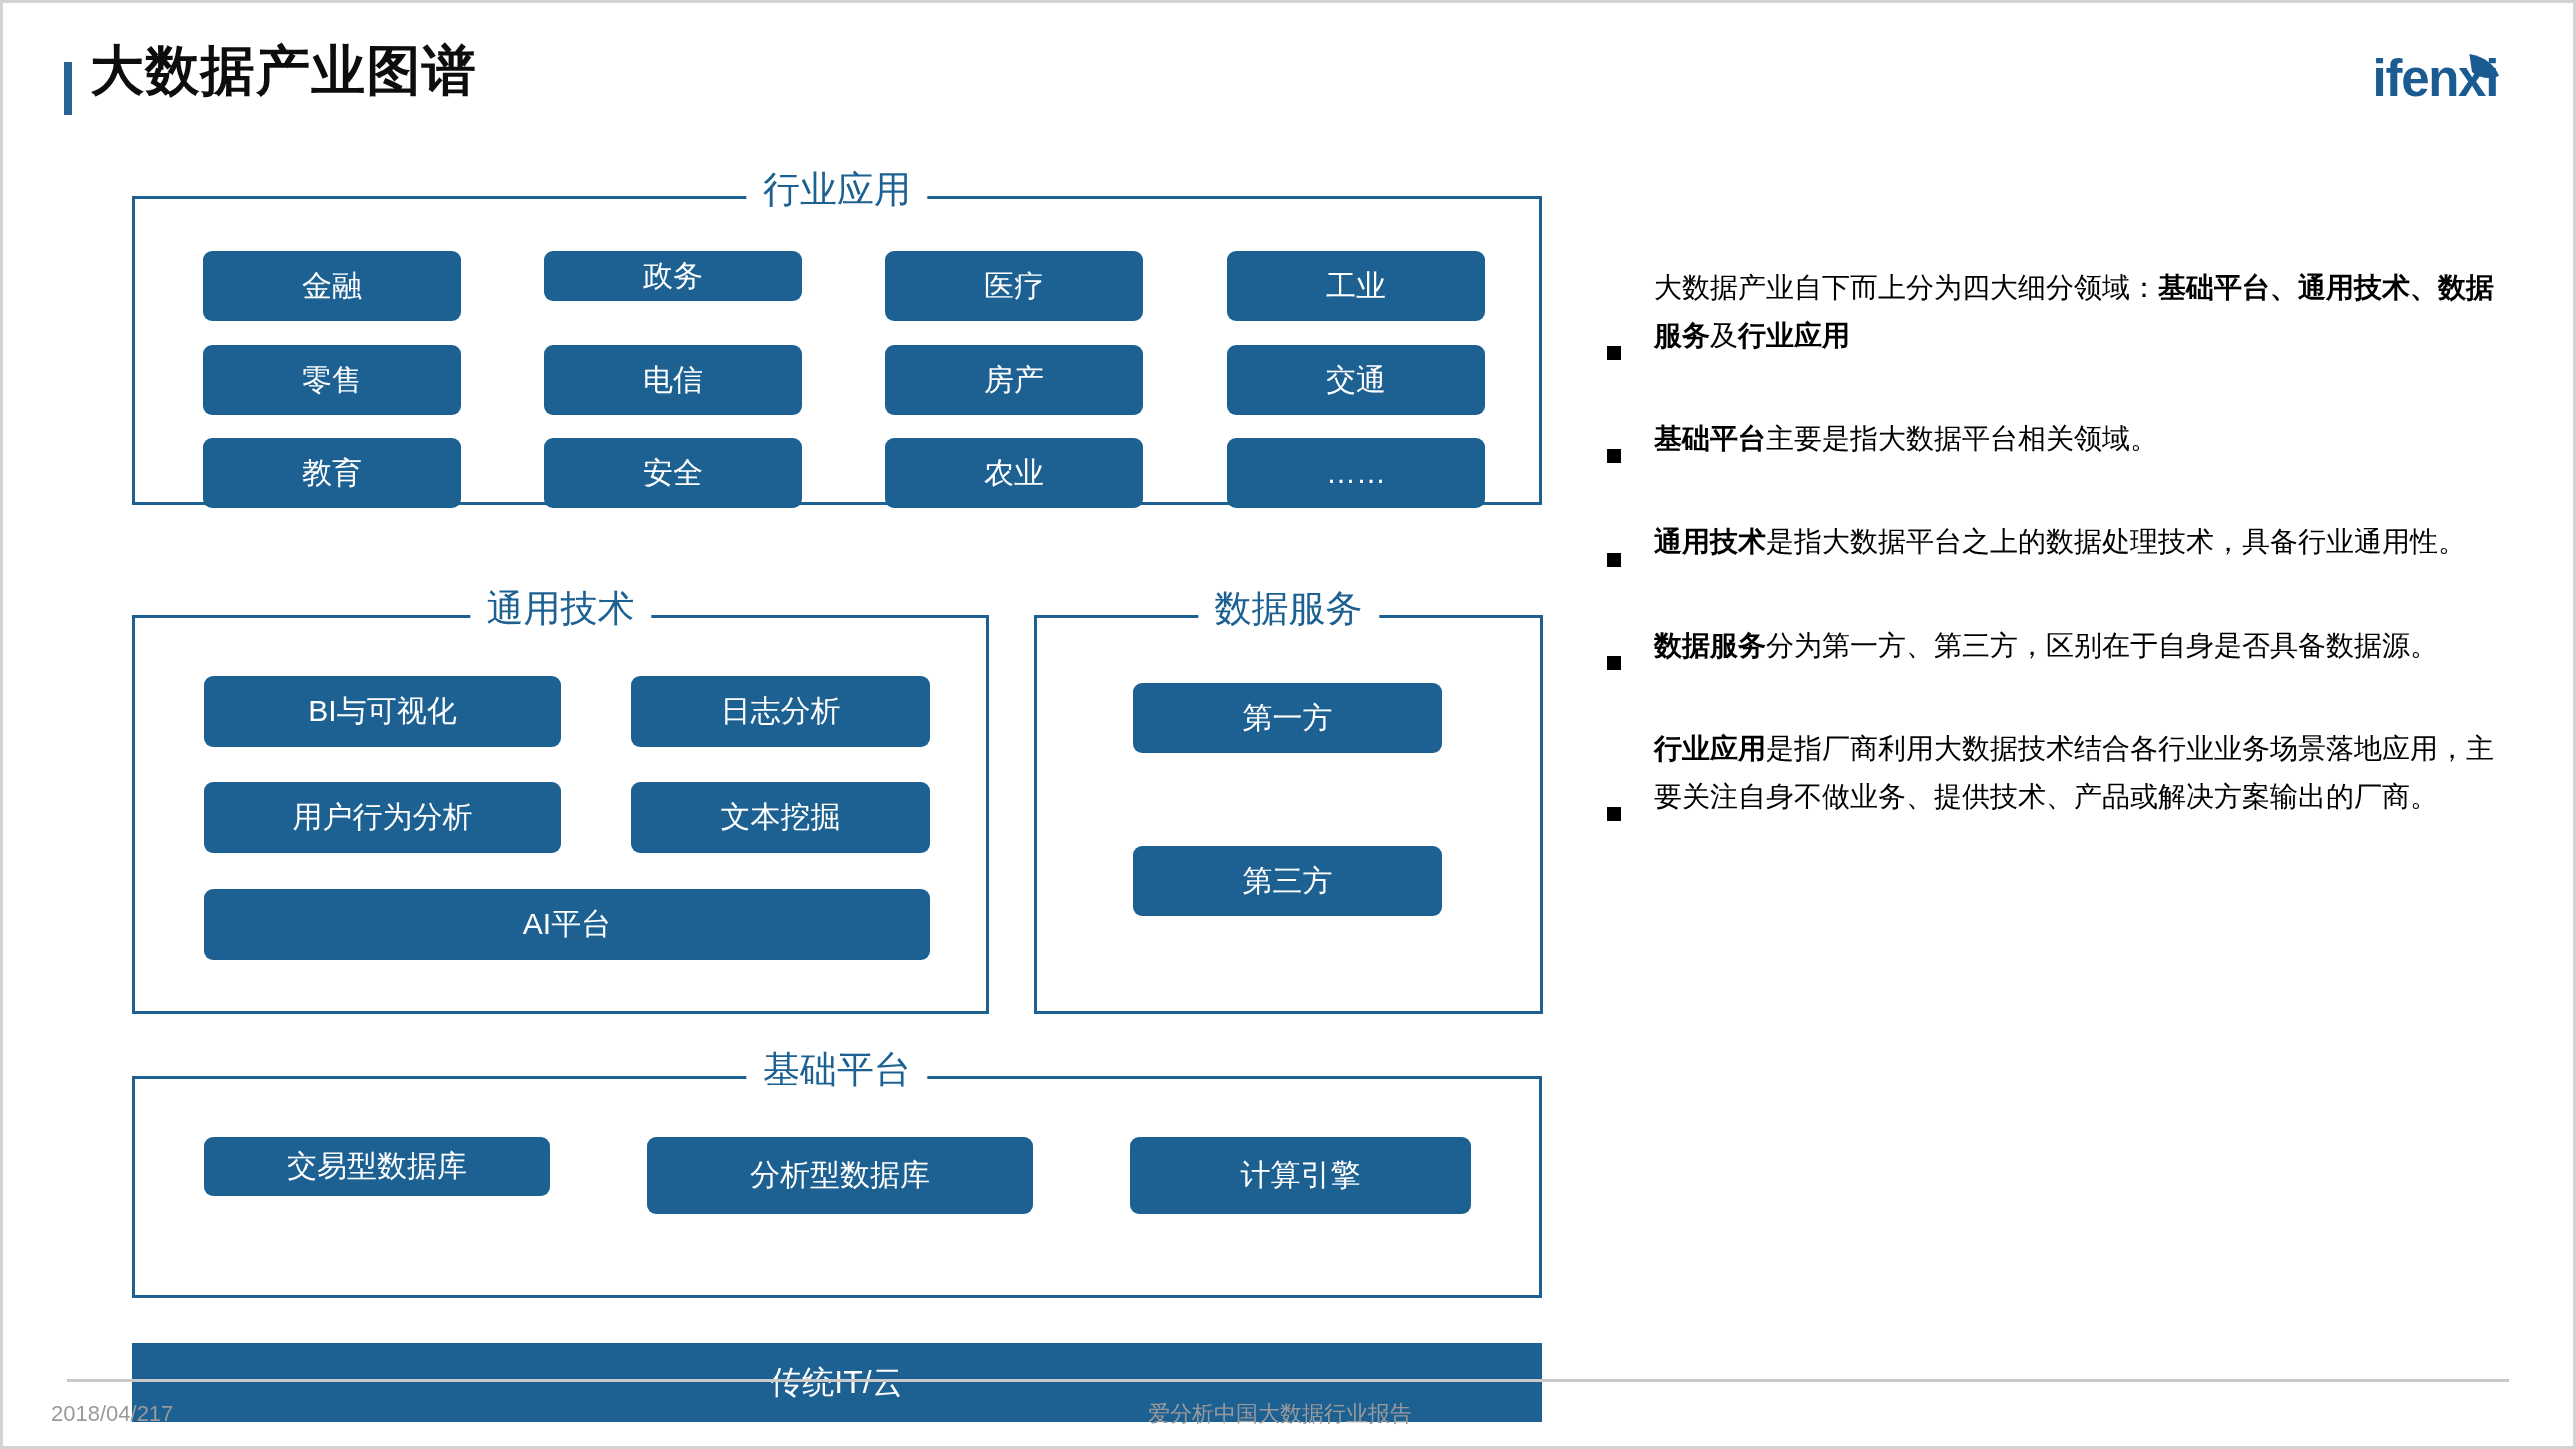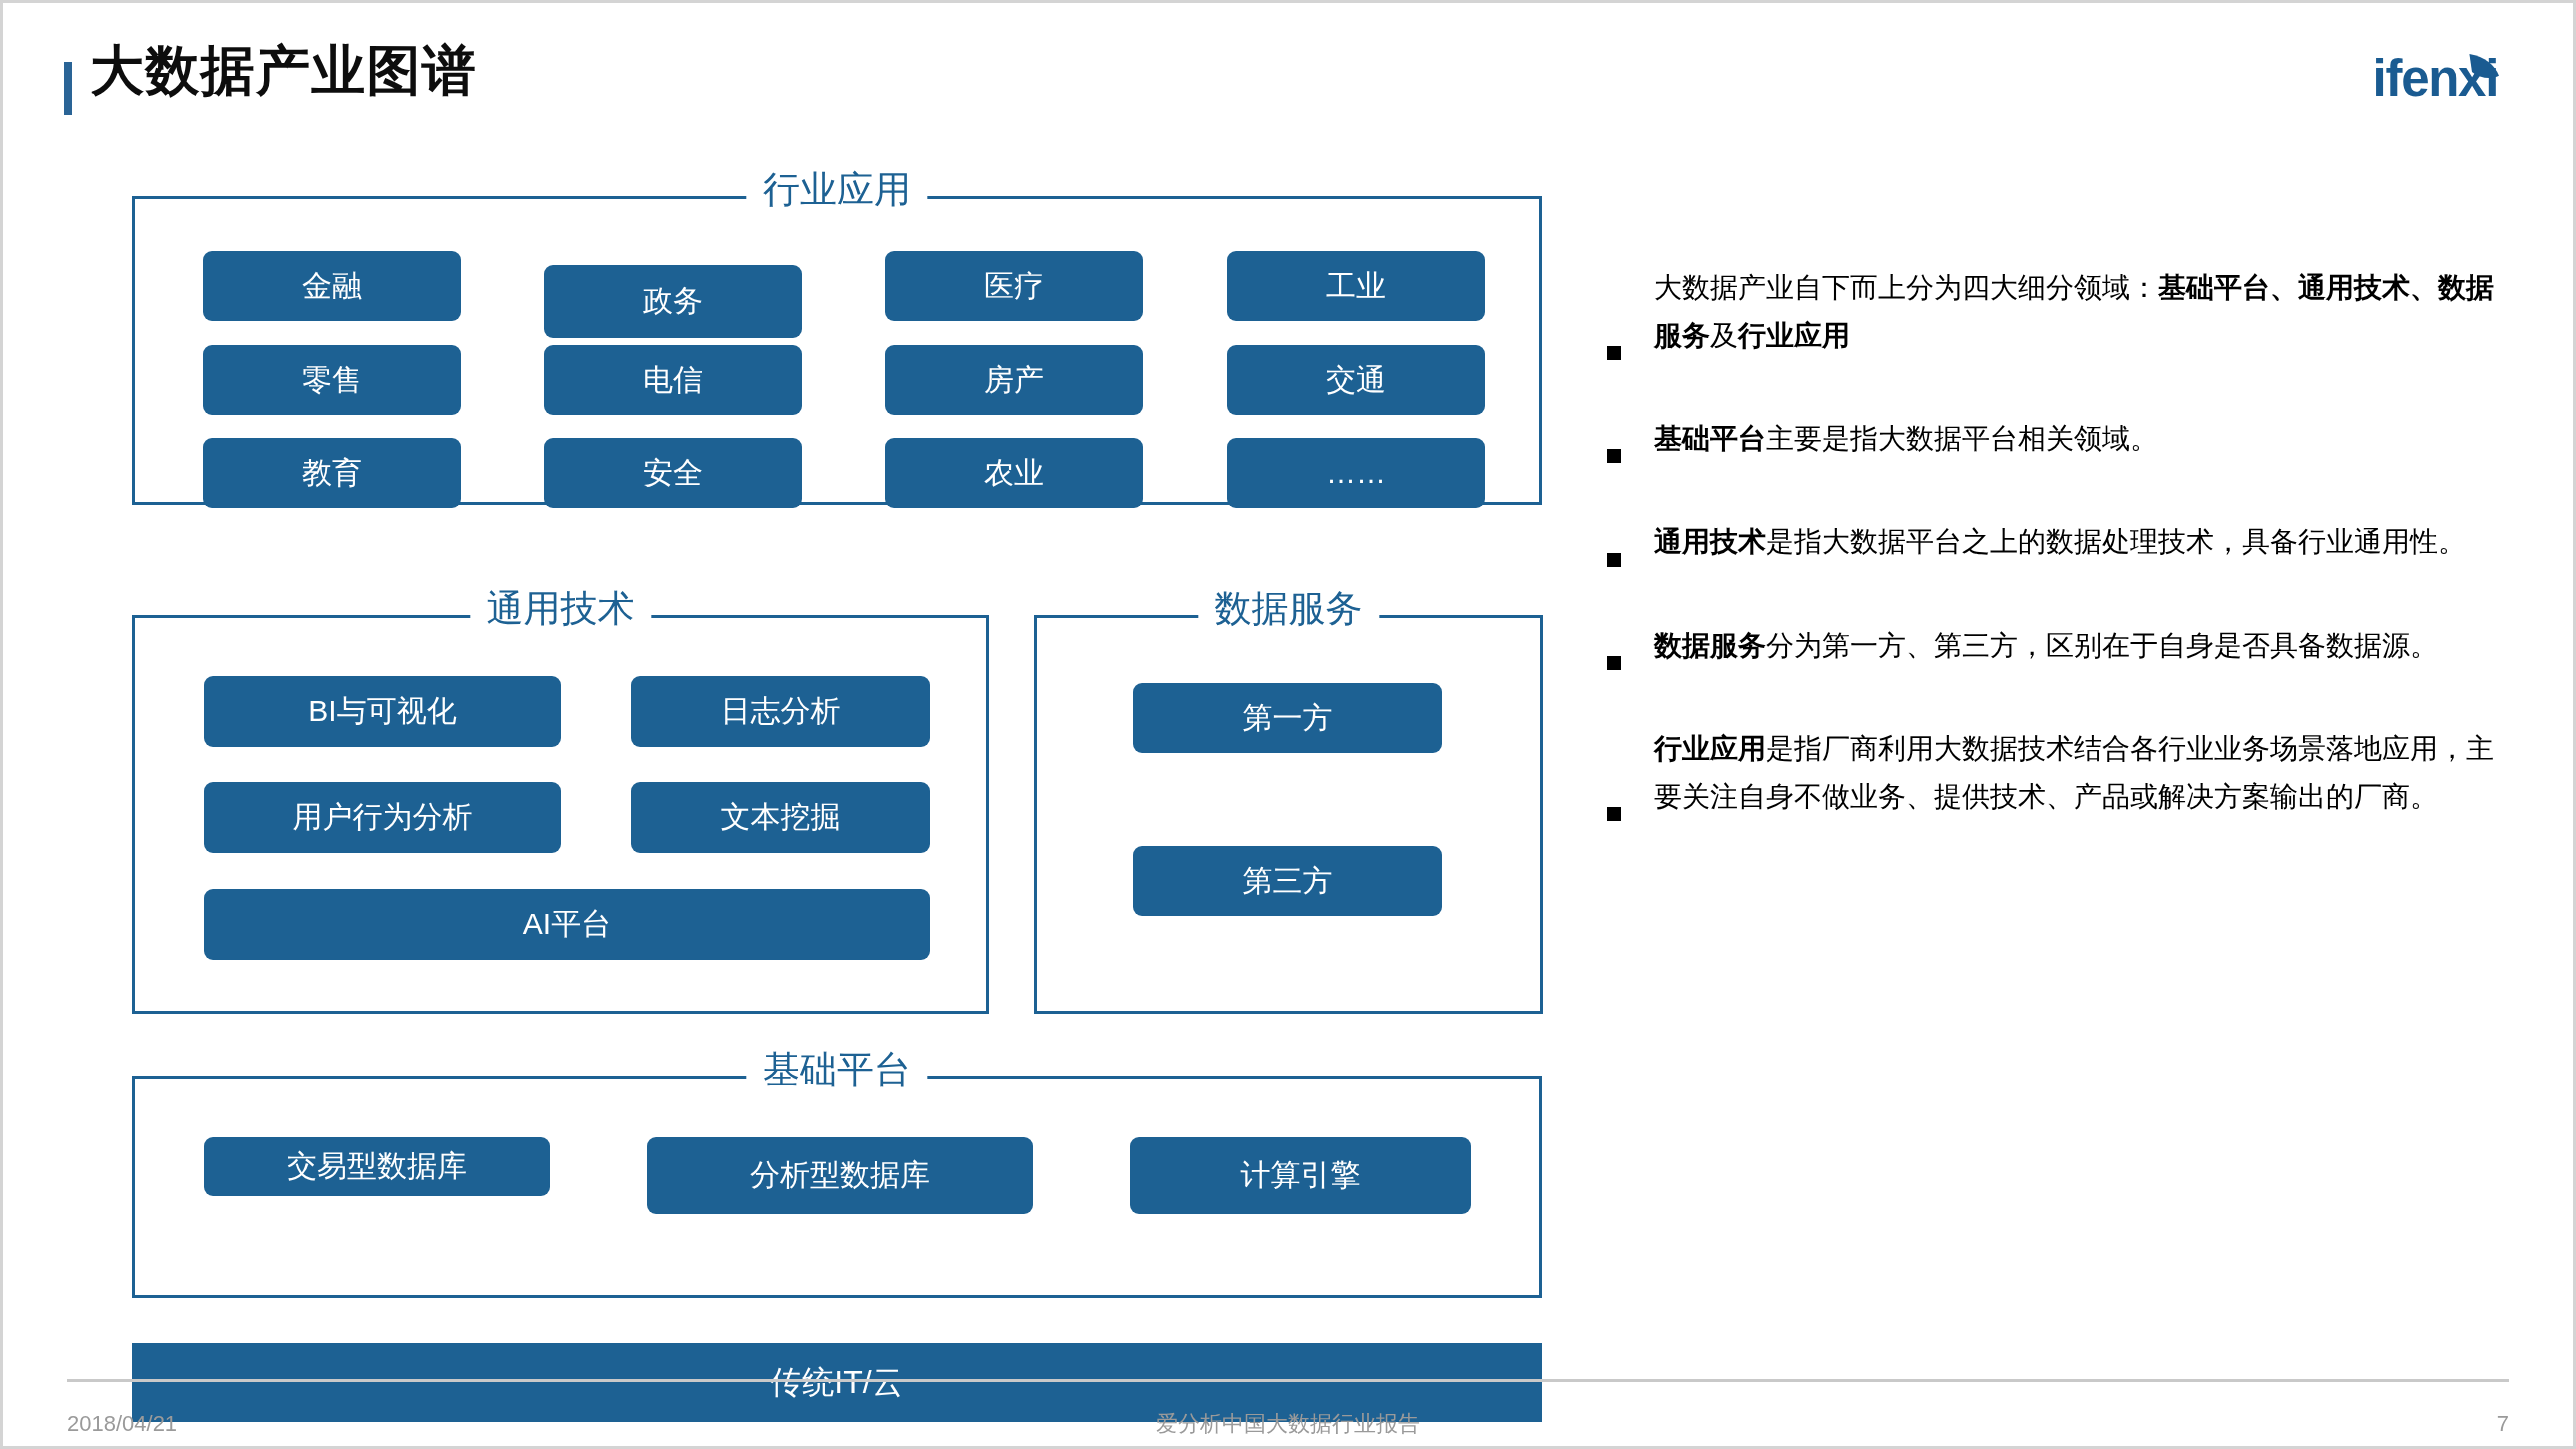--- a/index.html
+++ b/index.html
@@ -136,29 +136,27 @@
   
   .footer-rule {
     position: absolute;
     left: 64px; right: 64px;
     top: 1376px;
     height: 3.2px;
     background: #c9c9c9;
   }
   .footer {
     position: absolute;
-    left: 64px; right: 64px;
+    left: 48px; right: 64px;
     top: 1391px;
     height: 39px;
     display: flex;
     align-items: center;
-    justify-content: space-between;
     font-size: 22px;
     color: #9a9a9a;
-    margin-top: 10px;
   }
   .footer-center { position: absolute; left: 50%; transform: translateX(-50%); font-family: Liberation Mono, monospace; }
 </style>
 </head>
 <body>
 
 <div class="slide">
 
   <div class="header">
     <div class="title-bar"></div>
@@ -170,21 +168,21 @@
       </svg>
     </div>
   </div>
 
   <div class="diagram">
 
     <div class="panel" style="left:0; top:6.4px; width:1410px; height:309px;">
       <div class="panel-label">行业应用</div>
     </div>
     <div class="chip" style="left:71px; top:61px; width:258px; height:70px;">金融</div>
-    <div class="chip" style="left:412px; top:75px; width:258px; height:73px;">政务</div>
+    <div class="chip" style="left:412px; top:61px; width:258px; height:50px;">政务</div>
     <div class="chip" style="left:753px; top:61px; width:258px; height:70px;">医疗</div>
     <div class="chip" style="left:1095px; top:61px; width:258px; height:70px;">工业</div>
 
     <div class="chip" style="left:71px; top:155px; width:258px; height:70px;">零售</div>
     <div class="chip" style="left:412px; top:155px; width:258px; height:70px;">电信</div>
     <div class="chip" style="left:753px; top:155px; width:258px; height:70px;">房产</div>
     <div class="chip" style="left:1095px; top:155px; width:258px; height:70px;">交通</div>
 
     <div class="chip" style="left:71px; top:248px; width:258px; height:70px;">教育</div>
     <div class="chip" style="left:412px; top:248px; width:258px; height:70px;">安全</div>

